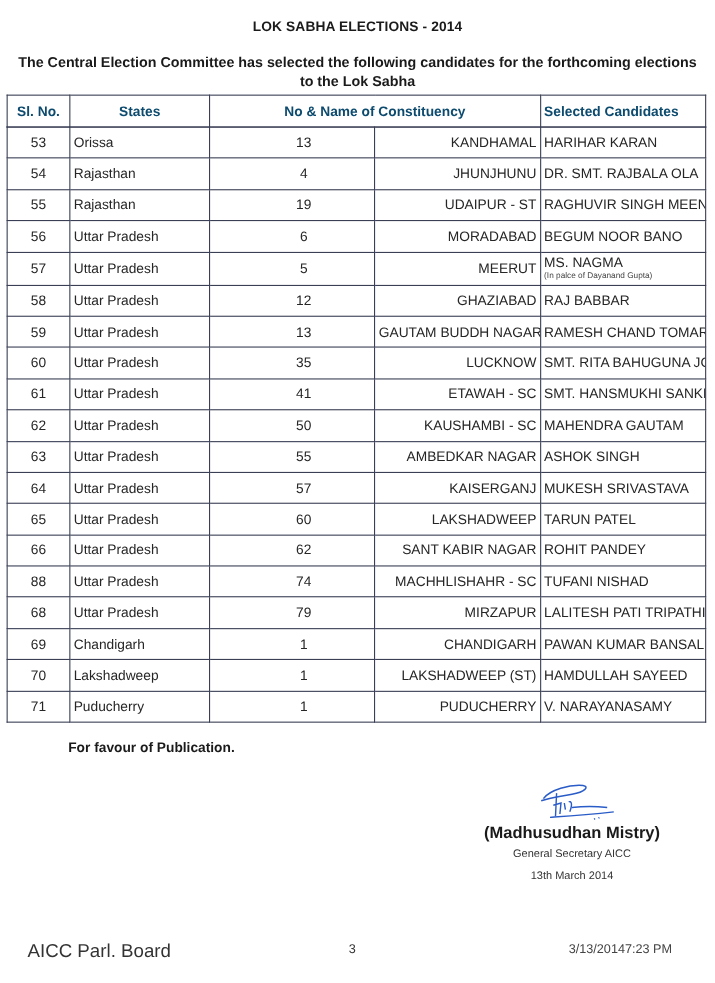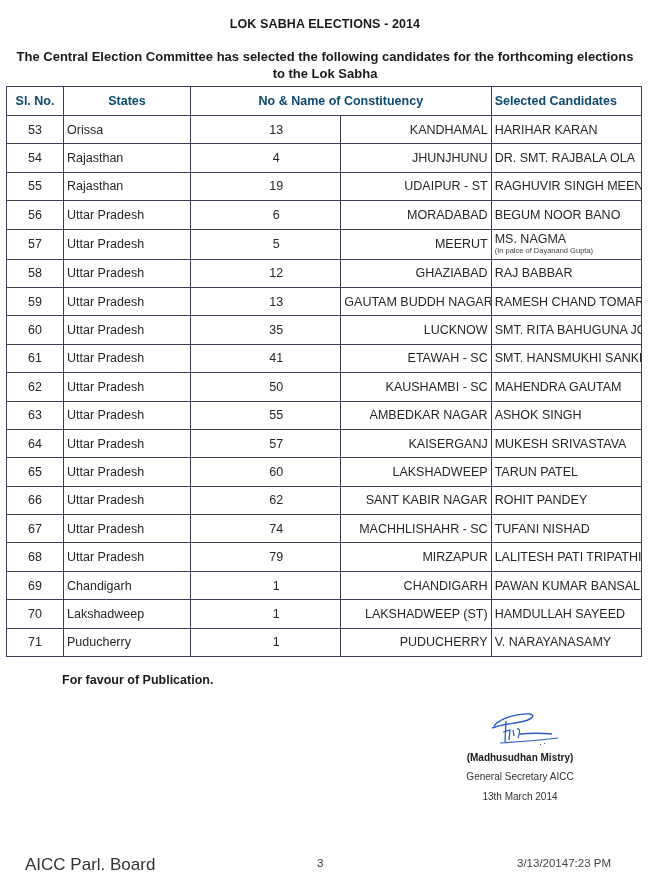--- a/index.html
+++ b/index.html
@@ -20,21 +20,21 @@
   .c-num { width: 36px; text-align: center; padding-left: 24px; }
   .c-name { width: 170px; text-align: right; }
   .c-cand { text-align: left; }
   th.h-cons { text-align: center; }
   th.h-cand { text-align: left; }
   .note { display: block; font-size: 7.5px; color: #444; line-height: 9px; margin-top: 1px; }
   .cand-main { display: block; line-height: 12px; }
   .pub { position: absolute; top: 673px; left: 62px; font-size: 12.5px; font-weight: bold; color: #1a1a1a; }
   .sig { position: absolute; top: 710px; left: 470px; width: 100px; height: 40px; }
   .sig-block { position: absolute; top: 748px; left: 440px; width: 160px; text-align: center; }
-  .sig-name { font-size: 10px; font-weight: bold; color: #1a1a1a; line-height: 19px; }
+  .sig-name { font-size: 15px; font-weight: bold; color: #1a1a1a; line-height: 19px; }
   .sig-role, .sig-date { font-size: 10px; color: #333; line-height: 20px; }
   .foot-left { position: absolute; top: 855px; left: 25px; font-size: 17px; color: #333; }
   .foot-mid { position: absolute; top: 857px; left: 317px; font-size: 11.5px; color: #333; }
   .foot-right { position: absolute; top: 857px; left: 517px; font-size: 11.5px; color: #444; }
 </style>
 </head>
 <body>
 
 <div class="title">LOK SABHA ELECTIONS - 2014</div>
 <div class="subtitle">
@@ -154,21 +154,21 @@
         <td class="c-cand">TARUN PATEL</td>
       </tr>
       <tr>
         <td class="c-sl">66</td>
         <td class="c-state">Uttar Pradesh</td>
         <td class="c-num">62</td>
         <td class="c-name">SANT KABIR NAGAR</td>
         <td class="c-cand">ROHIT PANDEY</td>
       </tr>
       <tr>
-        <td class="c-sl">67</td>
+        <td class="c-sl">88</td>
         <td class="c-state">Uttar Pradesh</td>
         <td class="c-num">74</td>
         <td class="c-name">MACHHLISHAHR - SC</td>
         <td class="c-cand">TUFANI NISHAD</td>
       </tr>
       <tr>
         <td class="c-sl">68</td>
         <td class="c-state">Uttar Pradesh</td>
         <td class="c-num">79</td>
         <td class="c-name">MIRZAPUR</td>

